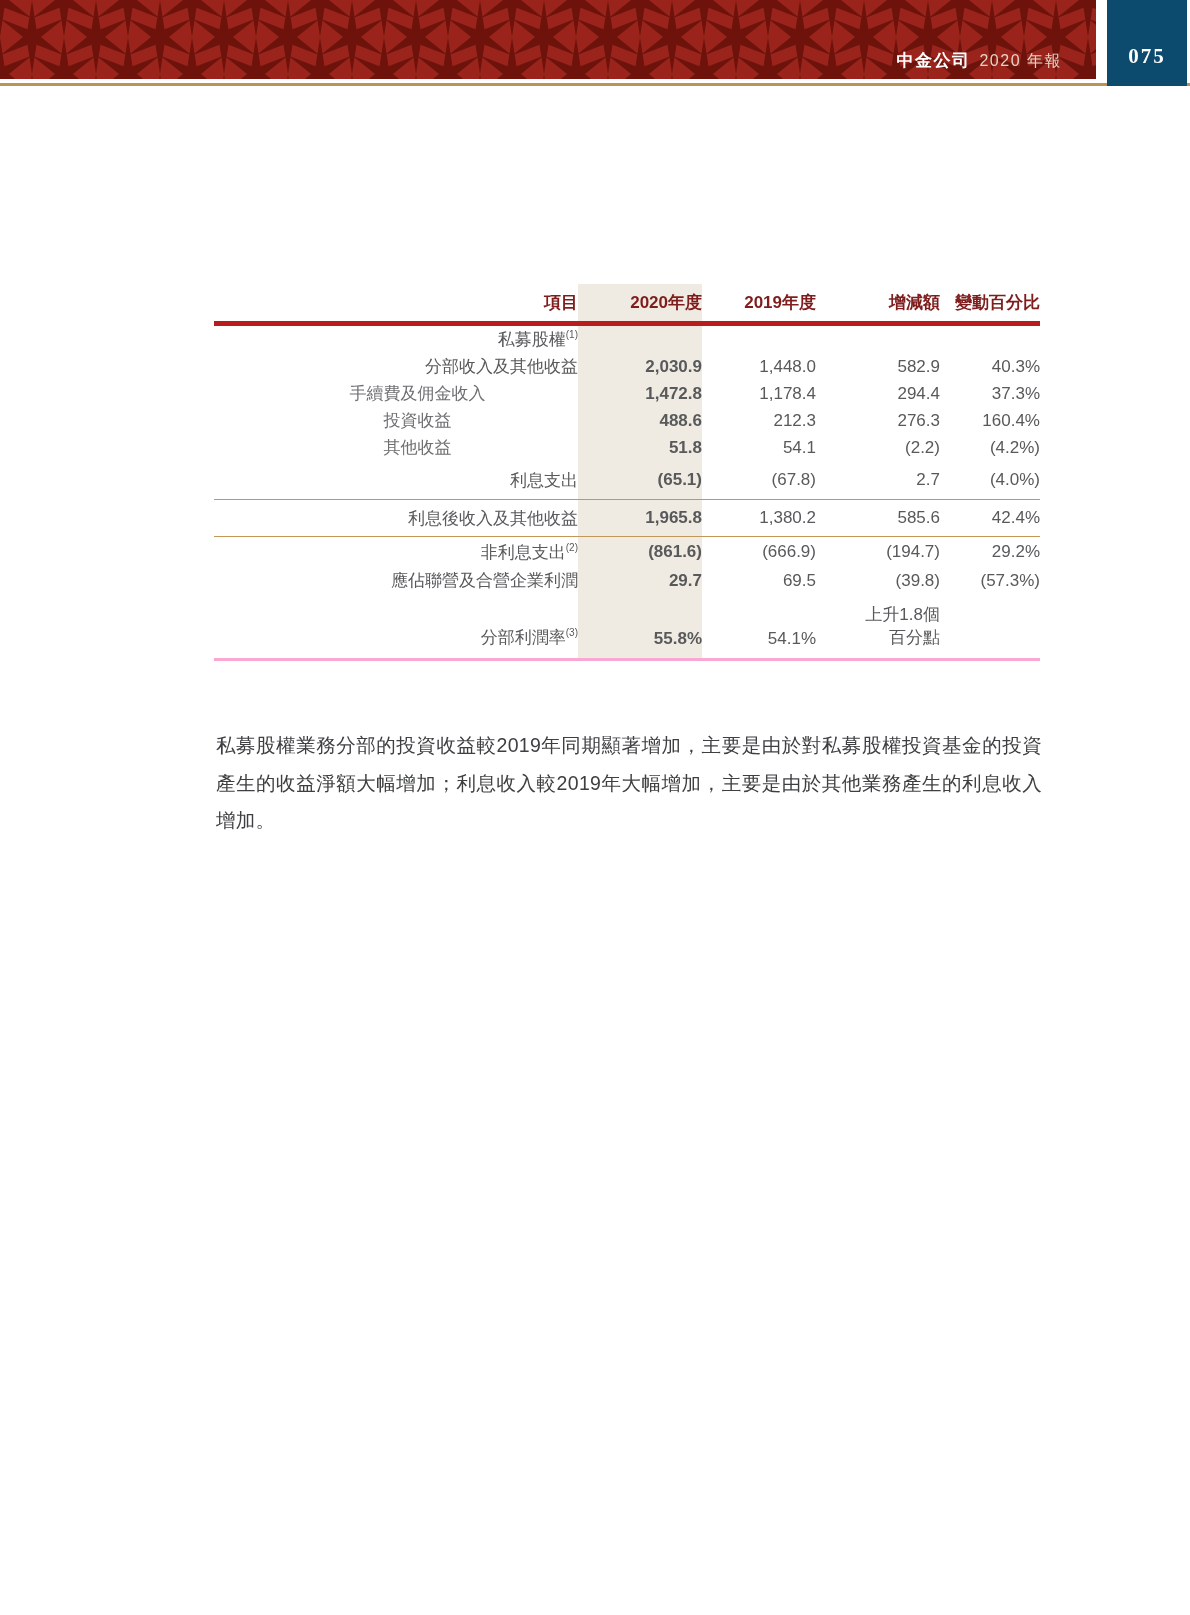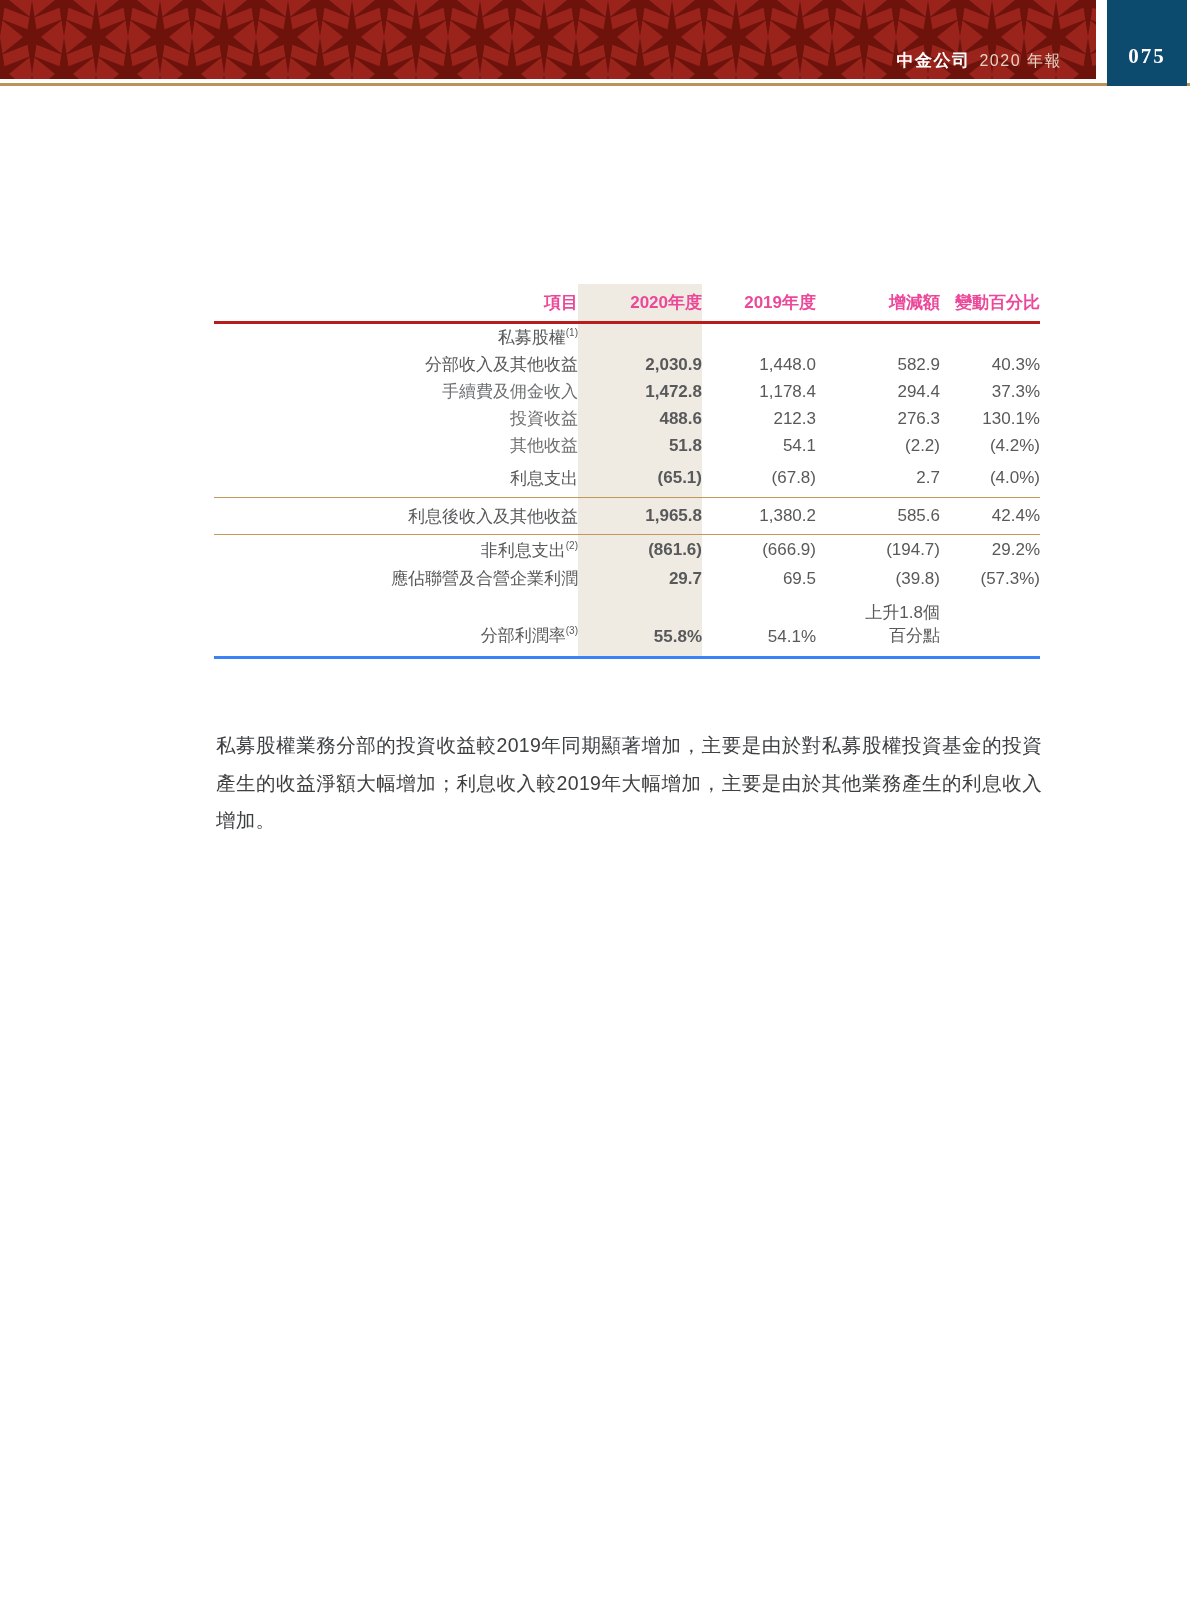--- a/index.html
+++ b/index.html
@@ -41,39 +41,39 @@
     border-collapse:collapse; table-layout:fixed;
   }
   table.seg col.c-label { width:364px; }
   table.seg col.c-2020  { width:124px; background:#F0EBE2; }
   table.seg col.c-2019  { width:114px; }
   table.seg col.c-chg   { width:124px; }
   table.seg col.c-pct   { width:100px; }
 
   table.seg th {
     height:37px; padding:0; vertical-align:middle;
-    font-size:17px; font-weight:700; color:#ec4899; text-align:right;
-    border-bottom:3px solid #b91c1c;
+    font-size:17px; font-weight:700; color:#7f1d1d; text-align:right;
+    border-bottom:5px solid #b91c1c;
   }
   th.h-item  { text-align:left; padding-left:7px; }
   th.h-2020  { padding-right:10px; }
   th.h-2019  { font-weight:400; color:#6E6F71; }
 
   table.seg td {
     height:27px; padding:0; vertical-align:middle;
     font-size:17px; color:#58595B; text-align:right;
   }
   td.label { text-align:left; color:#3E3F41; padding-left:7px; }
   td.label.l1 { padding-left:25px; }
-  td.label.l2 { padding-left:43px; color:#6E6F71; }
+  td.label.l2 { padding-left:43px; color:#6E6F71;text-align:center; }
   td.v2020 { font-weight:700; color:#323232; padding-right:10px; }
   sup.fn { font-size:10px; color:inherit; vertical-align:super; line-height:0; letter-spacing:0; }
 
   tr.rule-thin  td { border-bottom:1.5px solid #C29758; }
-  tr.rule-thick td { border-bottom:3px solid #3b82f6; }
+  tr.rule-thick td { border-bottom:3px solid #f9a8d4; }
   tr.r-intexp  td { height:38px;padding-left:15px; }
   tr.r-netint  td { height:36px; }
   tr.r-nonint  td { height:30px; }
   tr.r-pretax  td { height:33px; }
   tr.r-margin  td { height:55px; vertical-align:bottom; padding-bottom:9px; }
   tr.r-margin  td.chg2 { line-height:23px; }
 
   
   .commentary {
     position:absolute; left:216px; top:727px; width:826px;
@@ -149,21 +149,21 @@
         <td class="v2020">1,472.8</td>
         <td>1,178.4</td>
         <td>294.4</td>
         <td>37.3%</td>
       </tr>
       <tr>
         <td class="label l2">投資收益</td>
         <td class="v2020">488.6</td>
         <td>212.3</td>
         <td>276.3</td>
-        <td>130.1%</td>
+        <td>160.4%</td>
       </tr>
       <tr>
         <td class="label l2">其他收益</td>
         <td class="v2020">51.8</td>
         <td>54.1</td>
         <td>(2.2)</td>
         <td>(4.2%)</td>
       </tr>
       <tr class="r-intexp rule-thin">
         <td class="label l1">利息支出</td>

